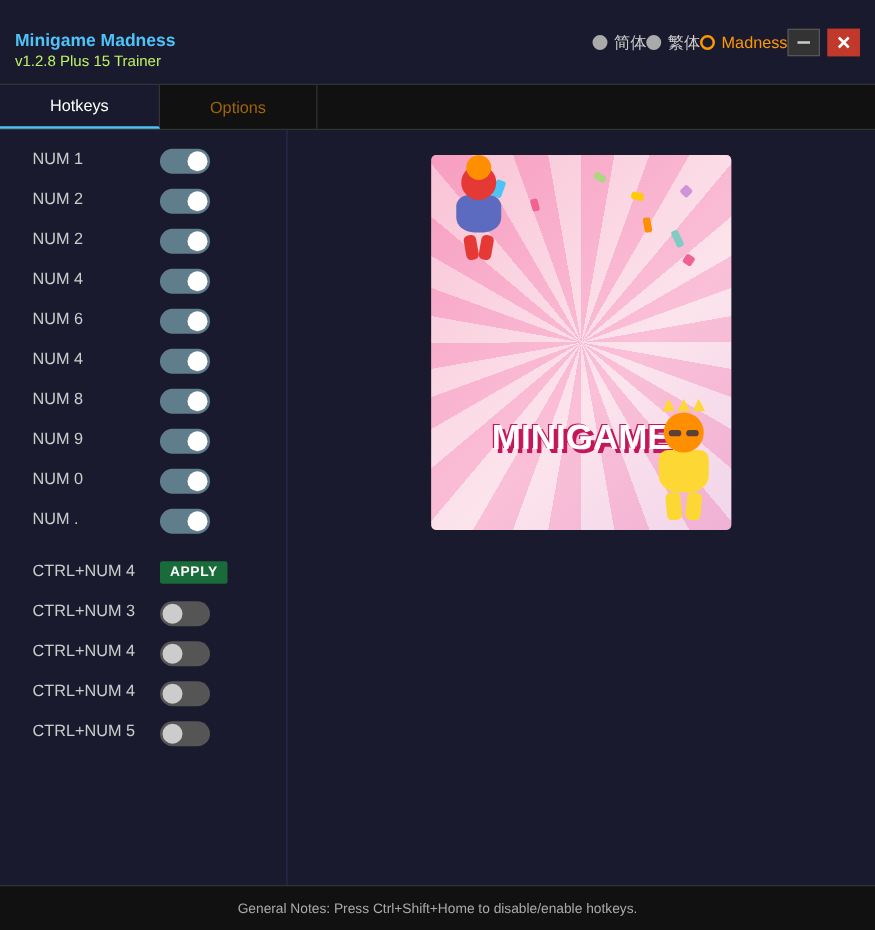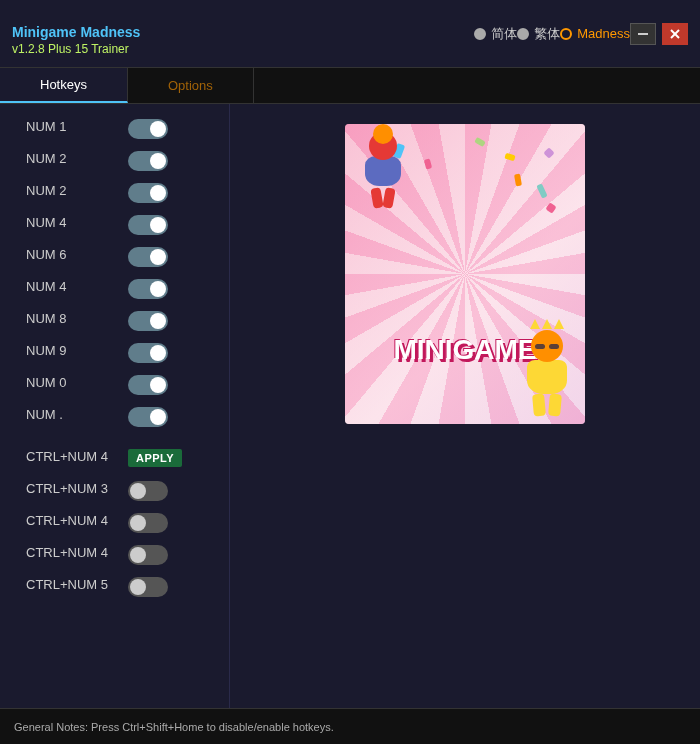--- a/index.html
+++ b/index.html
@@ -242,20 +242,21 @@
     
     .footer {
       height: 36px;
       background: #111;
       border-top: 1px solid #333;
       display: flex;
       align-items: center;
       padding: 0 14px;
       color: #aaa;
       font-size: 11px;
+      justify-content: center;
     }
   </style>
 </head>
 <body>
 
 <div class="title-bar">
   <div class="title-info">
     <span class="title-name">Minigame Madness</span>
     <span class="title-version">v1.2.8 Plus 15 Trainer</span>
   </div>

